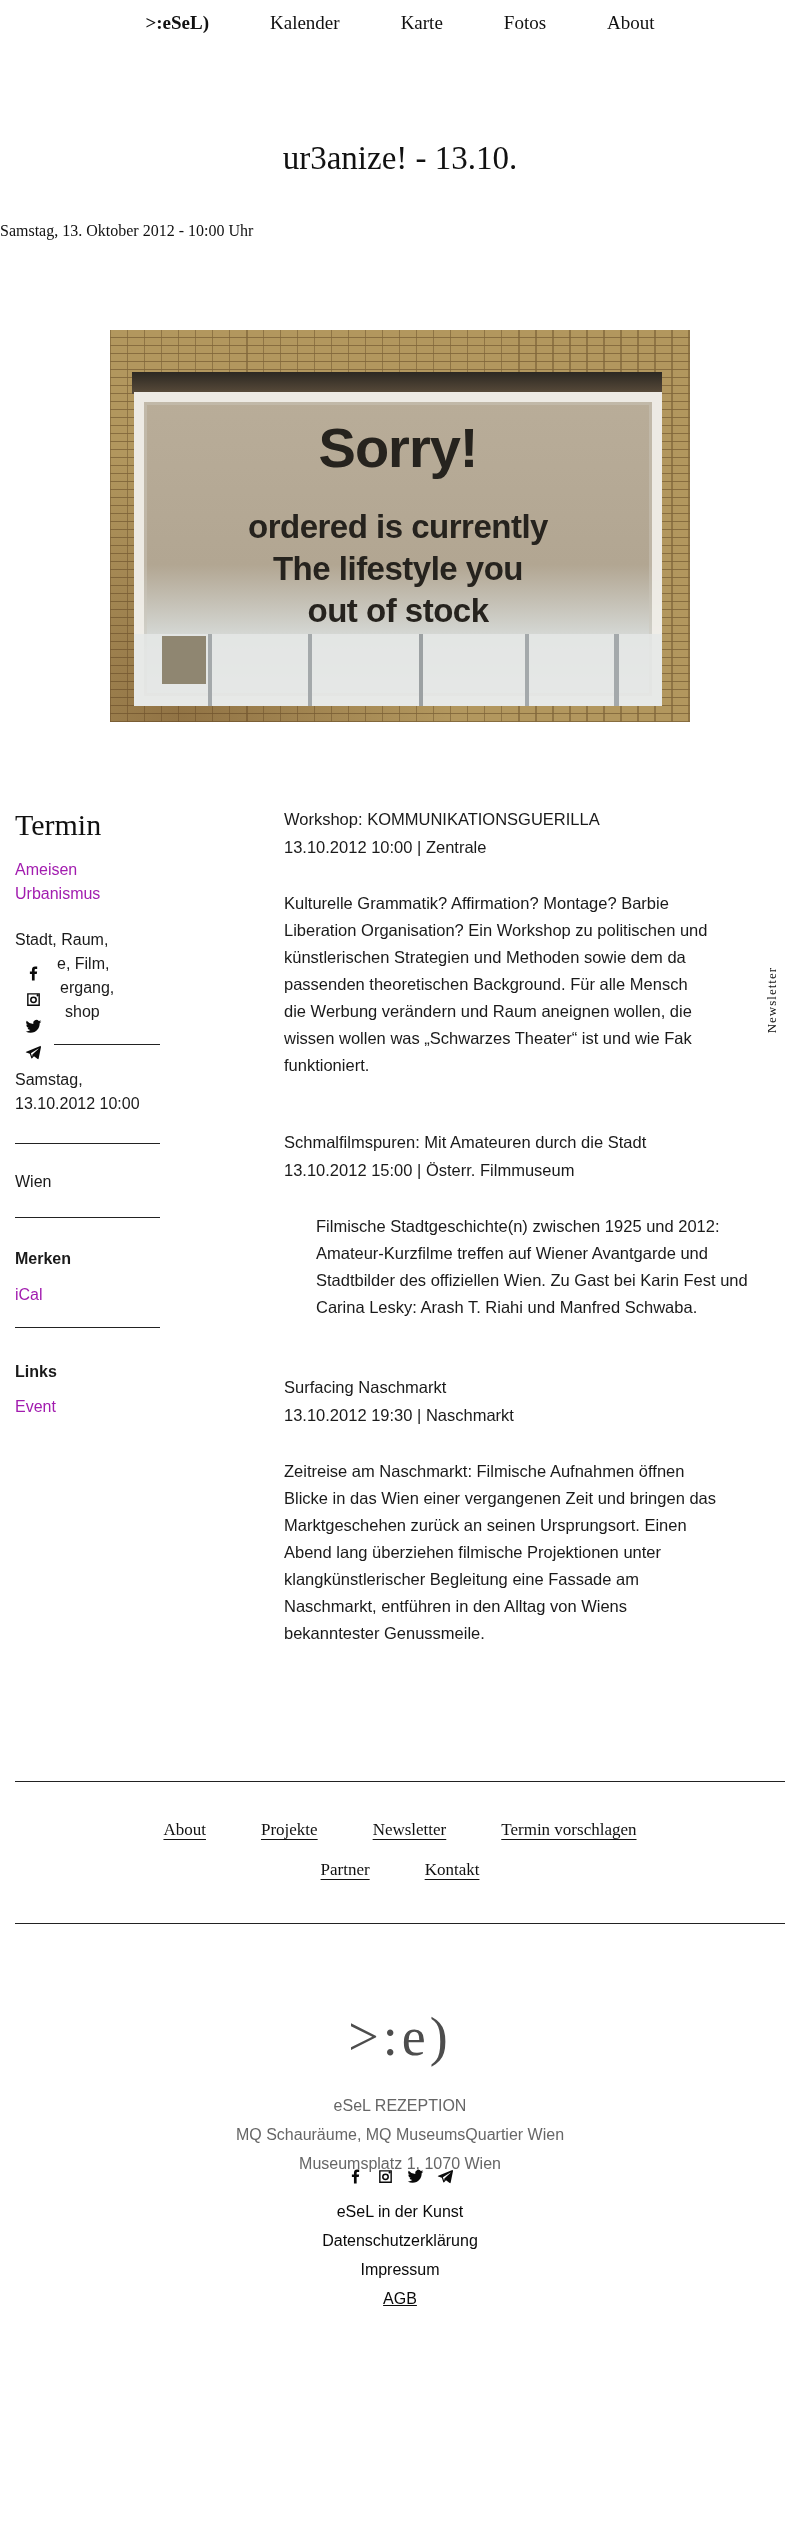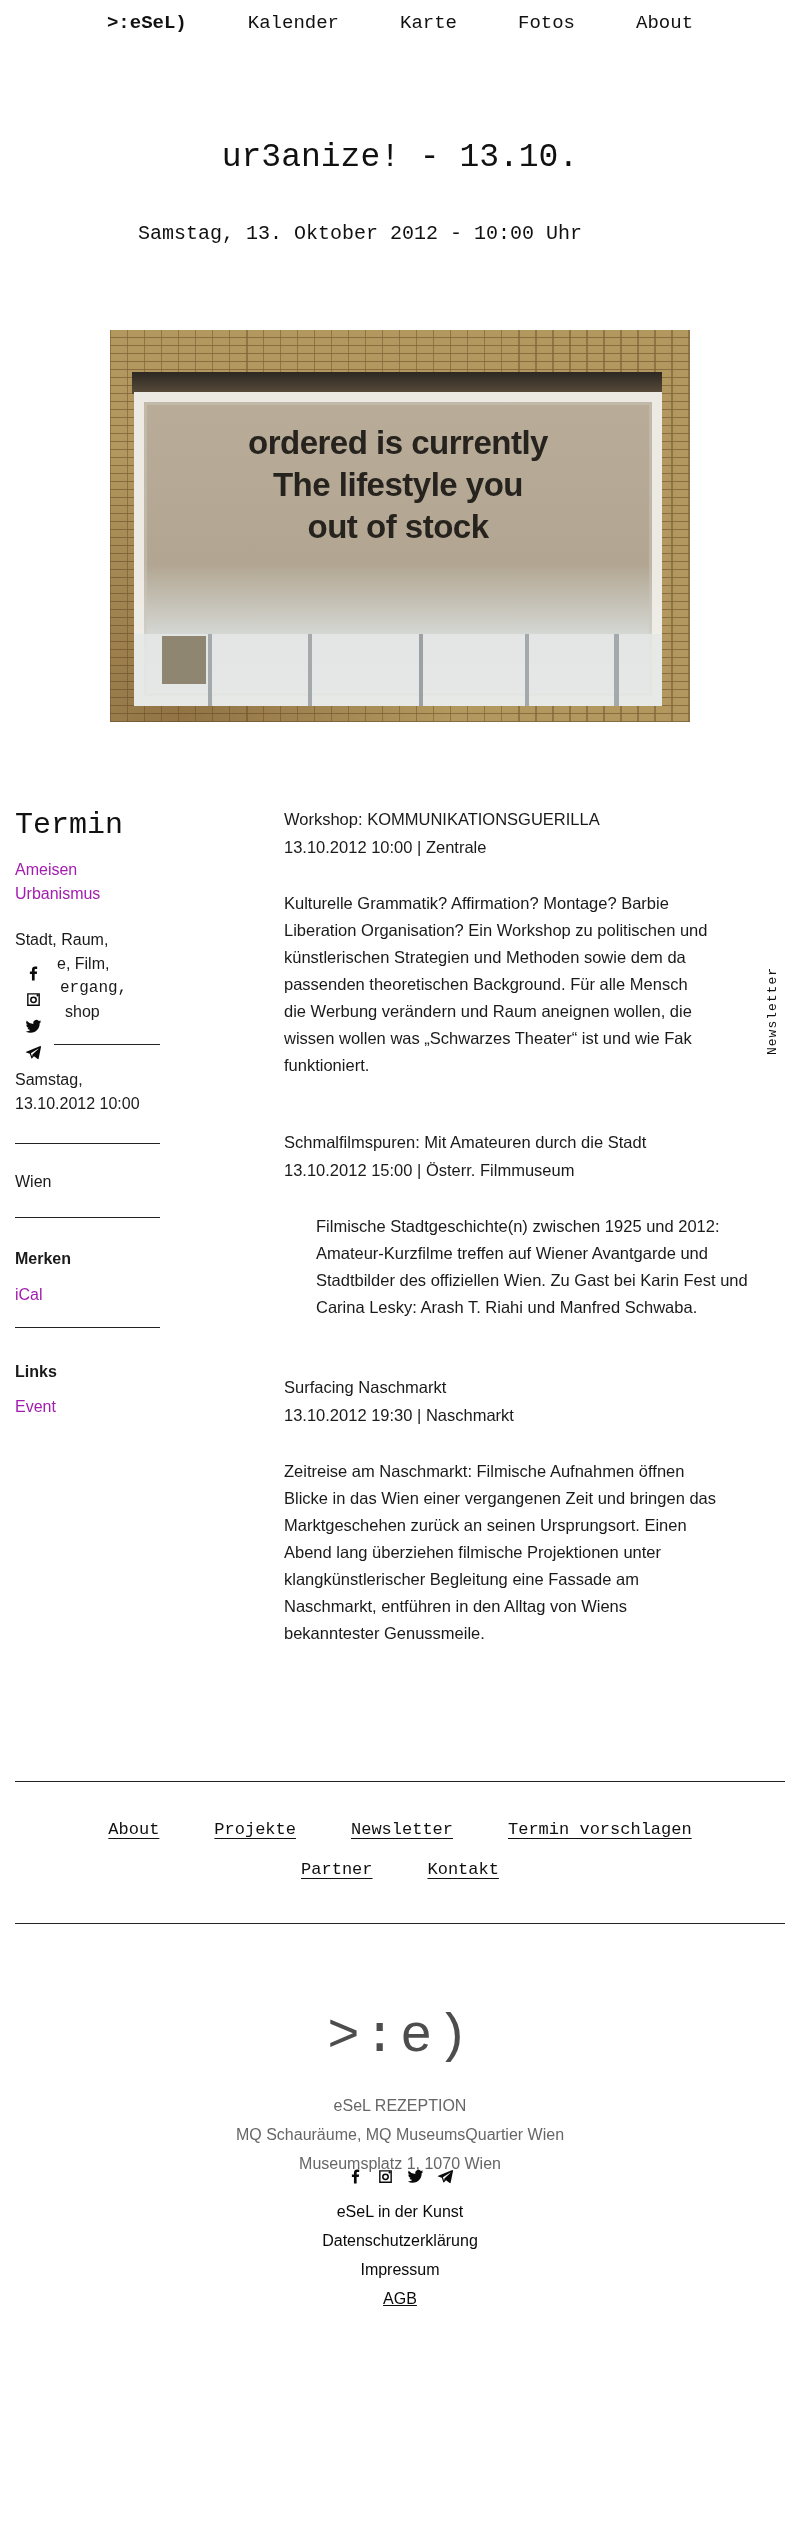--- a/index.html
+++ b/index.html
@@ -1,30 +1,30 @@
 <!DOCTYPE html>
 <html><head>
 <meta charset="utf-8">
 <style>
   html,body{margin:0;padding:0;background:#fff;}
   .page{position:relative;width:800px;height:2529px;background:#fff;overflow:hidden;
         font-family:"Liberation Sans","DejaVu Sans",sans-serif;color:#1a1a1a;}
-  .mono{font-family:Liberation Mono, monospace;}
+  .mono{font-family:Liberation Serif, serif;}
 
   
   .topnav{position:absolute;top:12px;left:0;width:800px;display:flex;justify-content:center;
           align-items:center;gap:61px;font-size:19px;}
   .topnav .logo{font-weight:bold;}
   .topnav a{color:#111;text-decoration:none;cursor:pointer;}
 
   
   .event-title{position:absolute;top:138px;left:0;width:800px;text-align:center;
                font-size:33px;line-height:40px;color:#111;}
-  .event-date{position:absolute;top:222px;left:0;width:720px;text-align:center;
-              font-size:20px;color:#111;}
+  .event-date{position:absolute;top:222px;left:0;width:720px;
+              font-size:16px;color:#111;}
 
   
   .hero{position:absolute;left:110px;top:330px;width:580px;height:392px;overflow:hidden;
         background-color:#b2975e;
         background-image:
           radial-gradient(circle at 12% 98%, rgba(92,58,28,.38), transparent 42%),
           repeating-linear-gradient(0deg, rgba(128,102,58,.85) 0 1.5px, rgba(0,0,0,0) 1.5px 8px),
           repeating-linear-gradient(90deg, rgba(128,102,58,.7) 0 1.5px, rgba(0,0,0,0) 1.5px 17px);}
   .hero .lintel{position:absolute;left:22px;right:28px;top:42px;height:22px;
         background:linear-gradient(180deg,#2c2822,#5a4c3b);}
@@ -98,37 +98,38 @@
 
   <div class="event-title mono">ur3anize! - 13.10.</div>
   <div class="event-date mono">Samstag, 13. Oktober 2012 - 10:00 Uhr</div>
 
   <div class="hero">
     <div class="lintel"></div>
     <div class="board">
       <div class="posts"></div>
       <div class="plaque"></div>
       <div class="board-text">
+        <div class="sorry">Sorry!</div>
         <div class="tagline">
           <div>ordered is currently</div>
           <div>The lifestyle you</div>
           <div>out of stock</div>
         </div>
       </div>
     </div>
   </div>
 
   <div class="sb-heading mono">Termin</div>
   <div class="sb sb-org" style="top:858px;">
     <a>Ameisen Urbanismus</a>
   </div>
 
   <div class="tagline-frag" style="left:15px;top:928px;">Stadt, Raum,</div>
   <div class="tagline-frag" style="left:57px;top:952px;">e, Film,</div>
-  <div class="tagline-frag" style="left:60px;top:976px;font-family:Liberation Mono, monospace;">ergang,</div>
+  <div class="tagline-frag" style="left:60px;top:976px;">ergang,</div>
   <div class="tagline-frag" style="left:65px;top:1000px;">shop</div>
 
   <div class="sharebar">
     <span class="icon16">
       <svg viewBox="0 0 24 24">
           <path d="M15.1 5.5H17.2V2.2c-.4-.05-1.6-.15-2.9-.15-2.9 0-4.5 1.7-4.5 4.7v2.5H6.9v3.5h2.9V22h3.8v-9.25h3l.5-3.5h-3.5V7.1c0-1.1.3-1.6 1.5-1.6z"></path>
         </svg>
     </span>
     <span class="icon16">
       <svg viewBox="0 0 24 24">

